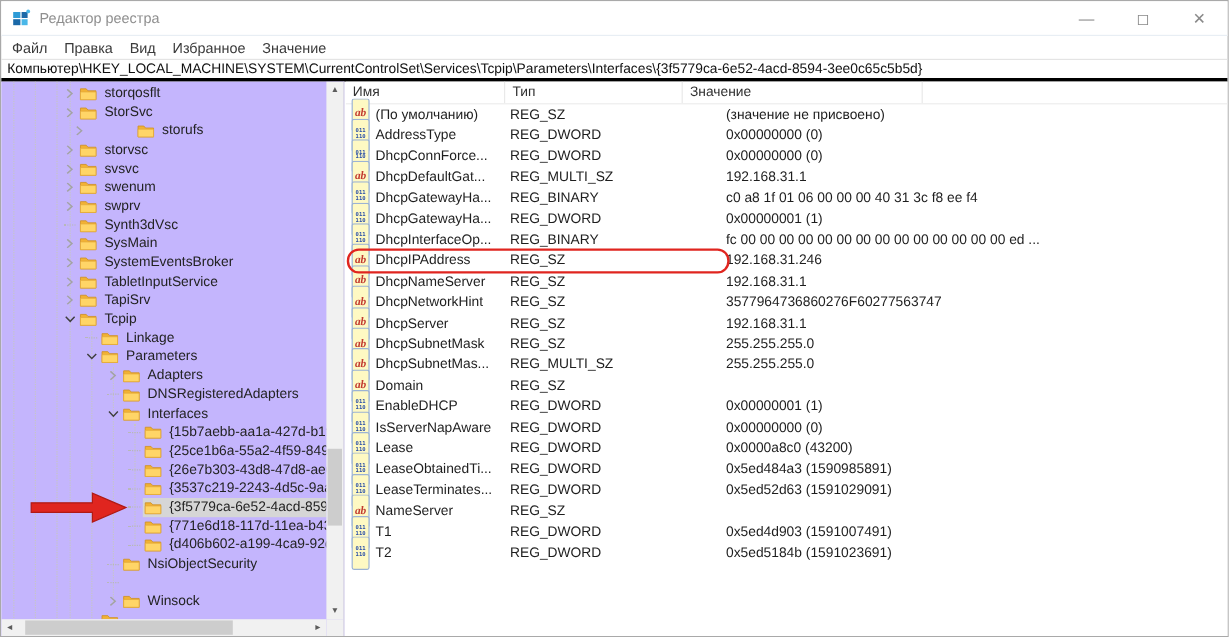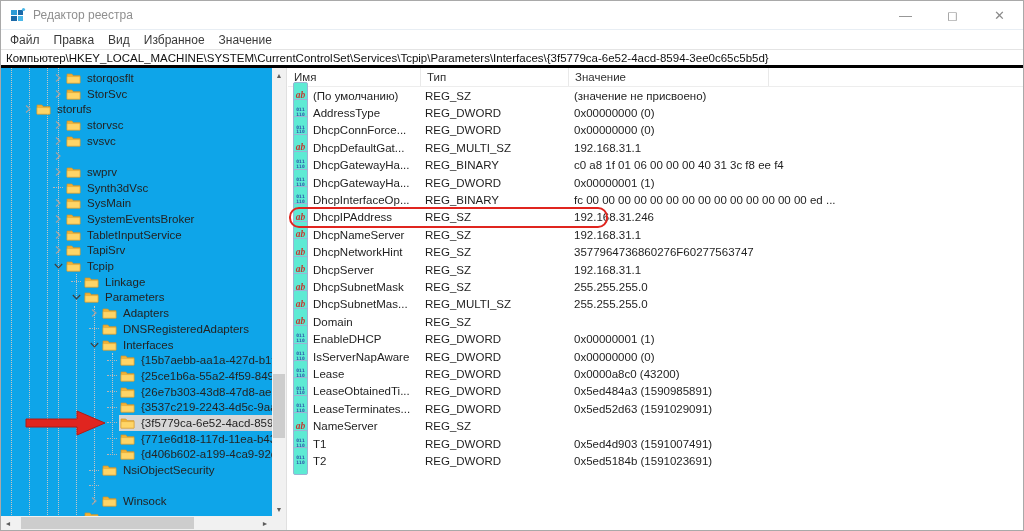--- a/index.html
+++ b/index.html
@@ -24,21 +24,21 @@
 
   
   .addressbar { height:19px; border-top:1px solid #e4e4e4; border-bottom:3px solid #000000;
                 display:flex; align-items:center; padding-left:5px; font-size:11.5px; color:#111;
                 white-space:nowrap; overflow:hidden; }
 
   .main { position:absolute; top:67px; left:0; right:0; bottom:0; }
 
   
   .tree-pane { position:absolute; left:0; top:0; bottom:0; width:286px;
-               border-right:1px solid #e0e0e0; background:#0ea5e9; overflow:hidden; }
+               border-right:1px solid #e0e0e0; background:#c4b5fd; overflow:hidden; }
   .tree-content { position:absolute; left:0; top:0; right:14px; bottom:14px;
                   overflow:hidden; padding-top:2px; }
   .guide { position:absolute; width:0; border-left:1px dotted #c6c6c6; pointer-events:none; }
   .tree-row { position:relative; height:15.7px; display:flex; align-items:center;
               white-space:nowrap; font-size:11.5px; color:#232323; }
   .expander { width:14px; height:14px; flex:none; display:flex; align-items:center;
               justify-content:center; }
   .dash { width:10px; flex:none; border-top:1px dotted #b8b8b8; margin:0 2px 0 2px; }
   .frow { display:flex; align-items:center; flex:1 1 auto; height:100%; }
   .tree-row.selected .frow { background:#d6d6d6; }
@@ -58,23 +58,23 @@
                overflow:hidden; }
   .list-header { height:19px; display:flex; font-size:11.5px; color:#303030;
                  border-bottom:1px solid #ededed; }
   .hcell { display:flex; align-items:center; padding-left:6px; border-right:1px solid #e9e9e9;
            height:100%; }
   .list-rows { position:relative; }
   .vrow { height:17.4px; display:flex; align-items:center; font-size:11.5px; color:#1e1e1e;
           white-space:nowrap; }
   .c-name { width:133px; flex:none; display:flex; align-items:center; padding-left:5px; overflow:hidden; }
   .c-type { width:148px; flex:none; padding-left:4px; overflow:hidden; }
-  .c-val  { flex:1 1 auto; padding-left:5px; overflow:hidden; }
+  .c-val  { flex:1 1 auto; padding-left:5px; overflow:hidden;margin-left:31px; }
   .vicon { width:15px; height:28px; margin-right:5px; flex:none; border:1px solid #9cb3d4;
-           border-radius:2px; background:#5eead4; display:flex; align-items:center;
+           border-radius:2px; background:#fef9c3; display:flex; align-items:center;
            justify-content:center; overflow:hidden;text-align:center; }
   .vicon-str { color:#c2392e; font-weight:bold; font-style:italic; font-size:9.5px;
                font-family:"Liberation Serif", serif; line-height:9px; }
   .vicon-bin { flex-direction:column; color:#2b50a8; font-weight:bold; font-size:4.6px;
                line-height:4.8px; font-family:"DejaVu Sans Mono", monospace; }
 
   
   .row-highlight { position:absolute; left:1px; width:319px; height:21px;
                    border:2px solid #e0251f; border-radius:10px; pointer-events:none; }
   .arrow-svg { position:absolute; pointer-events:none; }
@@ -148,21 +148,21 @@
             <span class="frow">
               <span class="folder">
                 <svg width="15" height="12" viewBox="0 0 16 13">
                   <path d="M1 2.2 h5.2 l1.6 1.8 H15 V12 H1 Z" fill="#f2b234" stroke="#cf922a" stroke-width="0.8"></path>
                   <path d="M1 5 H15 V12 H1 Z" fill="#ffd567" stroke="#e2a93a" stroke-width="0.7"></path>
                 </svg>
               </span>
               <span class="tlabel">StorSvc</span>
             </span>
           </div>
-          <div class="tree-row" style="padding-left: 20px;">
+          <div class="tree-row" style="padding-left: 58px; gap: 40px;">
             <span class="expander">
               <svg width="8" height="8" viewBox="0 0 8 8">
                 <path d="M2 0.5 L6 4 L2 7.5" fill="none" stroke="#a3a3a3" stroke-width="1.2"></path>
               </svg>
             </span>
             <span class="frow">
               <span class="folder">
                 <svg width="15" height="12" viewBox="0 0 16 13">
                   <path d="M1 2.2 h5.2 l1.6 1.8 H15 V12 H1 Z" fill="#f2b234" stroke="#cf922a" stroke-width="0.8"></path>
                   <path d="M1 5 H15 V12 H1 Z" fill="#ffd567" stroke="#e2a93a" stroke-width="0.7"></path>
@@ -201,20 +201,29 @@
                 </svg>
               </span>
               <span class="tlabel">svsvc</span>
             </span>
           </div>
           <div class="tree-row" style="padding-left: 50px;">
             <span class="expander">
               <svg width="8" height="8" viewBox="0 0 8 8">
                 <path d="M2 0.5 L6 4 L2 7.5" fill="none" stroke="#a3a3a3" stroke-width="1.2"></path>
               </svg>
+            </span>
+            <span class="frow">
+              <span class="folder">
+                <svg width="15" height="12" viewBox="0 0 16 13">
+                  <path d="M1 2.2 h5.2 l1.6 1.8 H15 V12 H1 Z" fill="#f2b234" stroke="#cf922a" stroke-width="0.8"></path>
+                  <path d="M1 5 H15 V12 H1 Z" fill="#ffd567" stroke="#e2a93a" stroke-width="0.7"></path>
+                </svg>
+              </span>
+              <span class="tlabel">swenum</span>
             </span>
           </div>
           <div class="tree-row" style="padding-left: 50px;">
             <span class="expander">
               <svg width="8" height="8" viewBox="0 0 8 8">
                 <path d="M2 0.5 L6 4 L2 7.5" fill="none" stroke="#a3a3a3" stroke-width="1.2"></path>
               </svg>
             </span>
             <span class="frow">
               <span class="folder">

